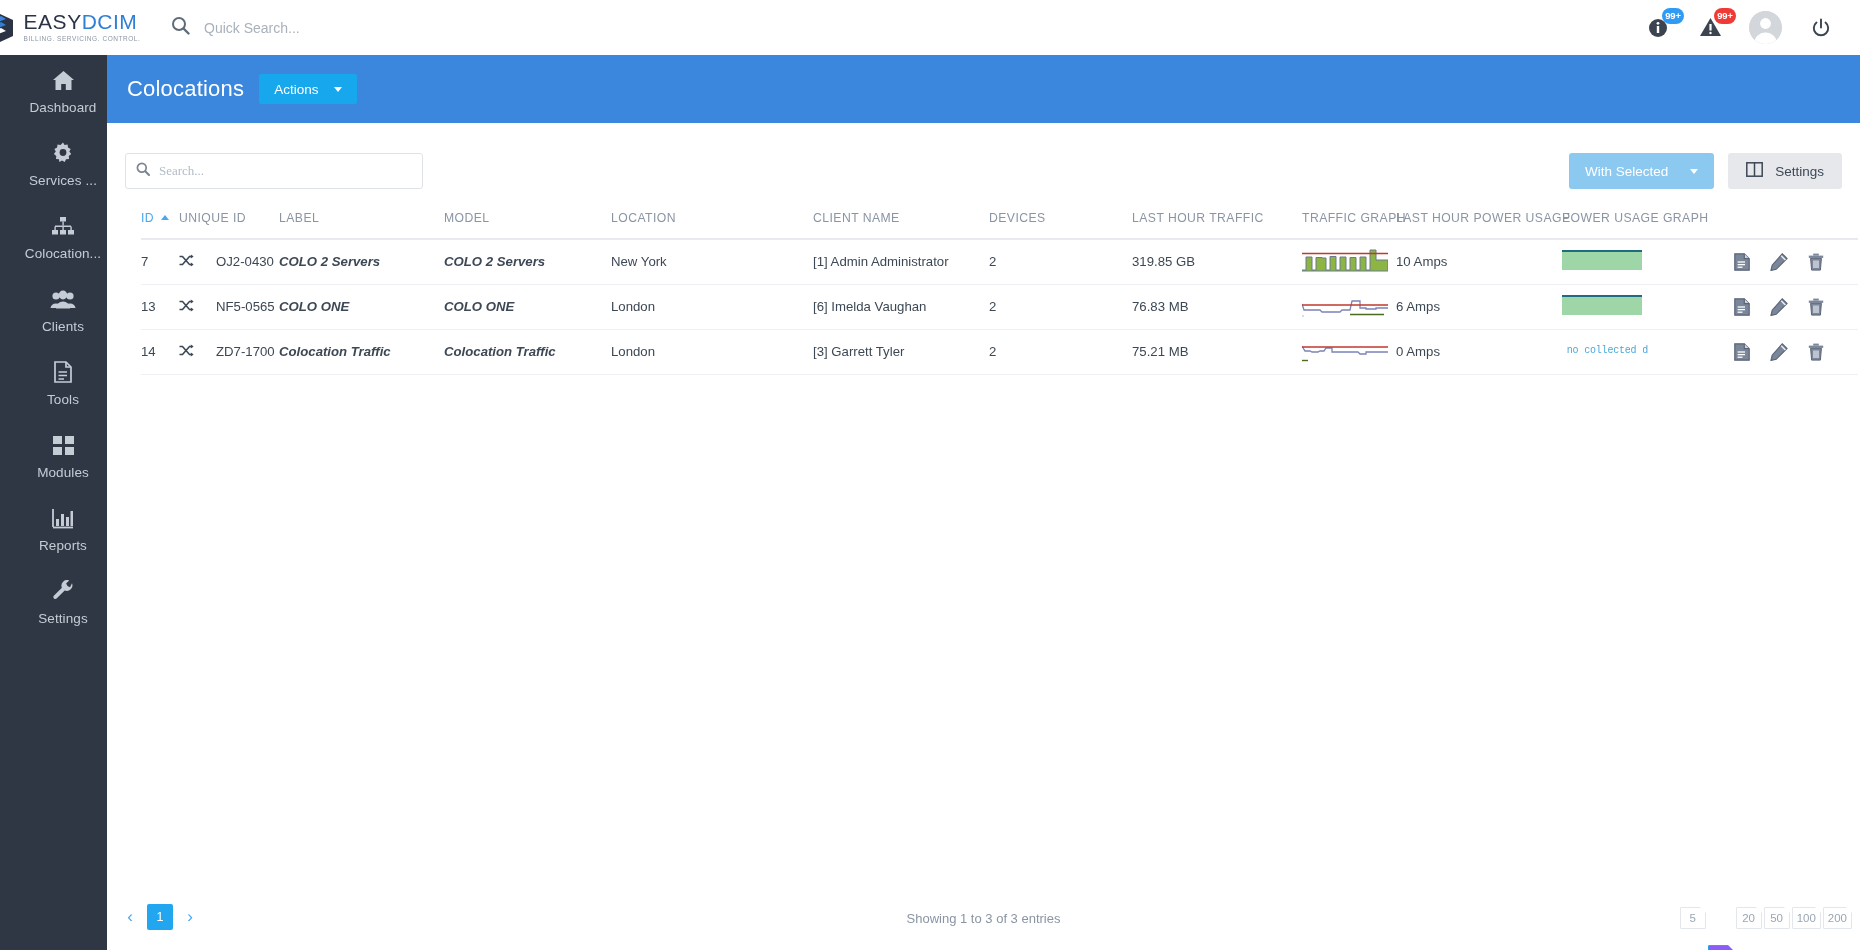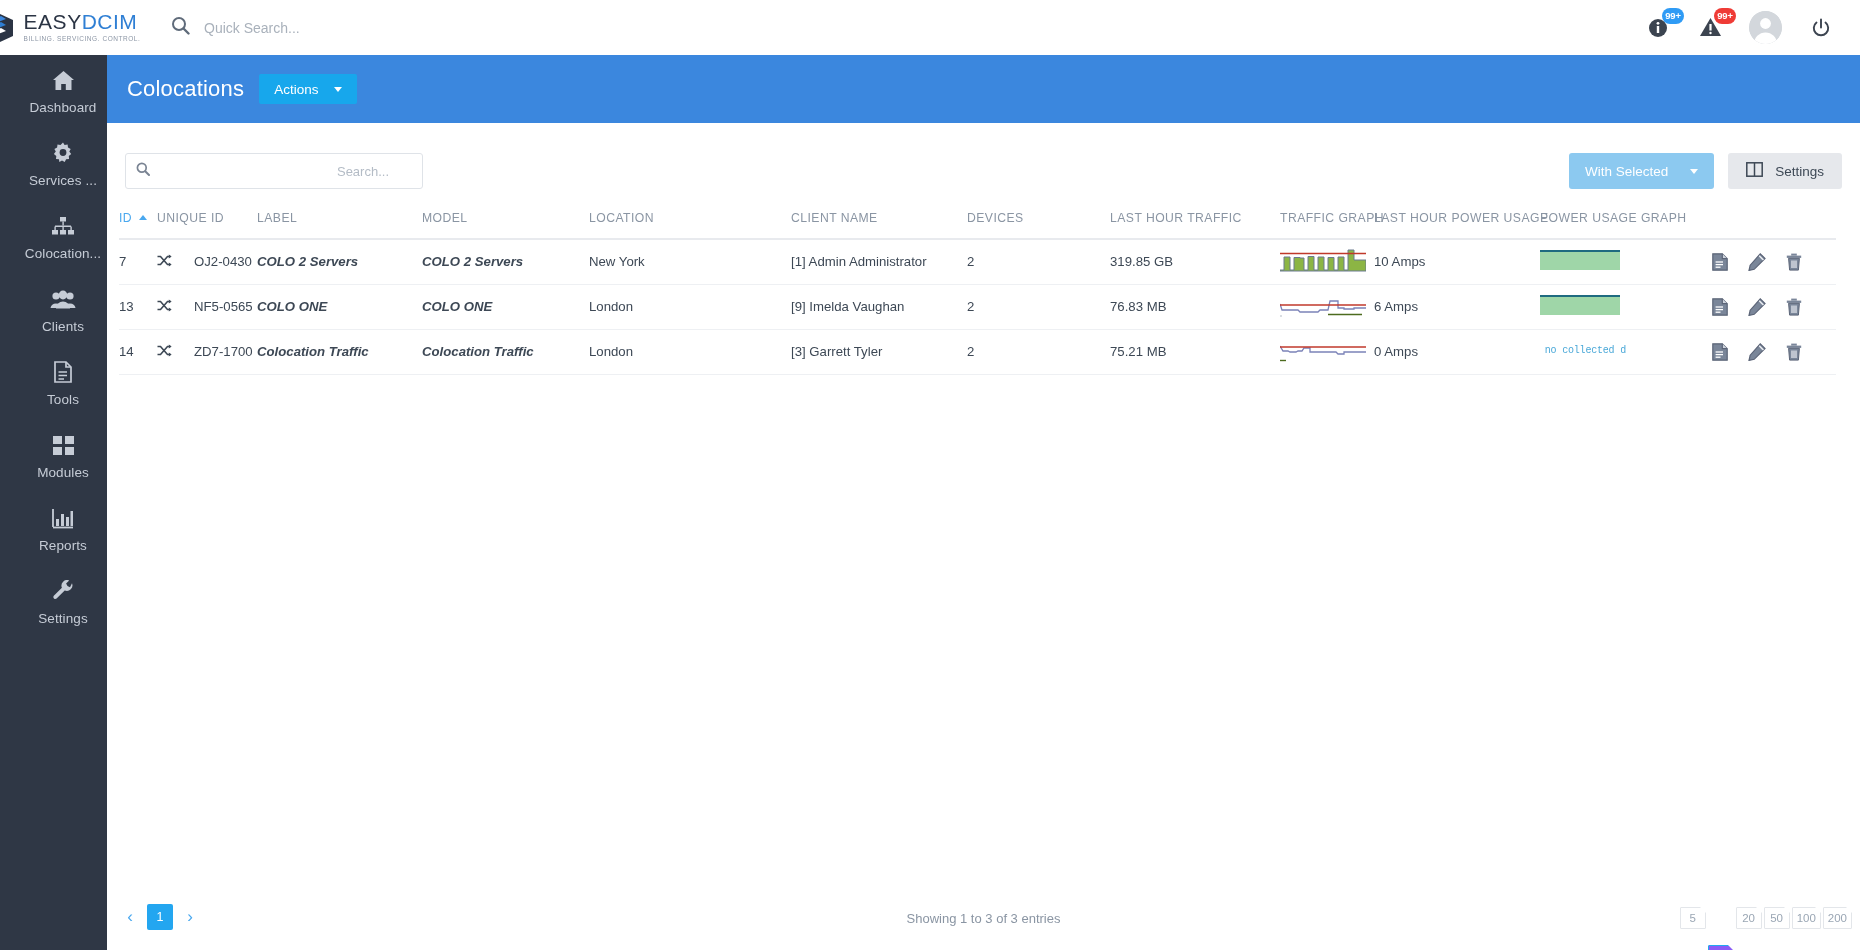--- a/index.html
+++ b/index.html
@@ -113,22 +113,21 @@
   #search-box {
     position: absolute; left: 0; top: 0;
     width: 298px; height: 36px;
     border: 1px solid #dfe3e8; border-radius: 3px;
     display: flex; align-items: center; padding: 0 10px; gap: 9px;
     background: #fff;
   }
   #table-search-input {
     border: none; outline: none; background: transparent;
     font-size: 13px; color: #3b82f6; width: 230px;
-    font-family: Liberation Sans, sans-serif;
-    text-align: right;
+    font-family: Liberation Serif, serif;
   }
   #table-search-input::placeholder { color: #b4bcc6; }
   #toolbar-right {
     position: absolute; right: 0; top: 0;
     display: flex; align-items: center; gap: 14px;
   }
   #with-selected-btn {
     background: #8cc9f0; color: #ffffff; border: none;
     height: 36px; padding: 0 16px; border-radius: 3px;
     font-size: 13.5px; font-family: "Liberation Sans", sans-serif;
@@ -136,21 +135,21 @@
   }
   #settings-btn {
     background: #e6e8ec; color: #3d4855; border: none;
     height: 36px; padding: 0 18px; border-radius: 3px;
     font-size: 13.5px; font-family: "Liberation Sans", sans-serif;
     display: flex; align-items: center; gap: 12px; cursor: pointer;
   }
 
   
   #data-table {
-    position: absolute; top: 88px; left: 12px;
+    position: absolute; top: 88px; left: 34px;
     width: 1717px; border-collapse: collapse; table-layout: fixed;
   }
   #data-table th {
     text-align: left; font-size: 12.2px; font-weight: 400;
     color: #8a95a3; letter-spacing: 0.45px;
     padding: 0 0 13px 0; border-bottom: 2px solid #e8eaee;
     white-space: nowrap; vertical-align: bottom;
   }
   #data-table th.sorted { color: #4aa8ef; }
   .sort-caret {
@@ -520,21 +519,21 @@
                 <path d="M11.8 0.4 L14.6 2.5 L11.8 4.6 Z" fill="#3d4855"></path>
                 <path d="M11.8 8.4 L14.6 10.5 L11.8 12.6 Z" fill="#3d4855"></path>
               </svg>
             </span>
             <span>NF5-0565</span>
           </span>
         </td>
         <td class="bold-cell">COLO ONE</td>
         <td class="bold-cell">COLO ONE</td>
         <td class="muted">London</td>
-        <td class="muted">[9] Imelda Vaughan</td>
+        <td class="muted">[6] Imelda Vaughan</td>
         <td class="muted">2</td>
         <td class="muted">76.83 MB</td>
         <td>
           <svg width="86" height="26" viewBox="0 0 86 26">
             <polyline points="0,12 2,18 18,18 20,20 38,20 40,18 48,18 50,9 58,9 58,16 64,16 64,17 74,17 74,16 86,16" fill="none" stroke="#7b82b8" stroke-width="1.3"></polyline>
             <line x1="0" y1="13" x2="86" y2="13" stroke="#c0392b" stroke-width="1.3"></line>
             <line x1="48" y1="22.5" x2="82" y2="22.5" stroke="#4d6b1f" stroke-width="1.4"></line>
             <circle cx="1" cy="24" r="0.7" fill="#9aa3ae"></circle>
           </svg>
         </td>

